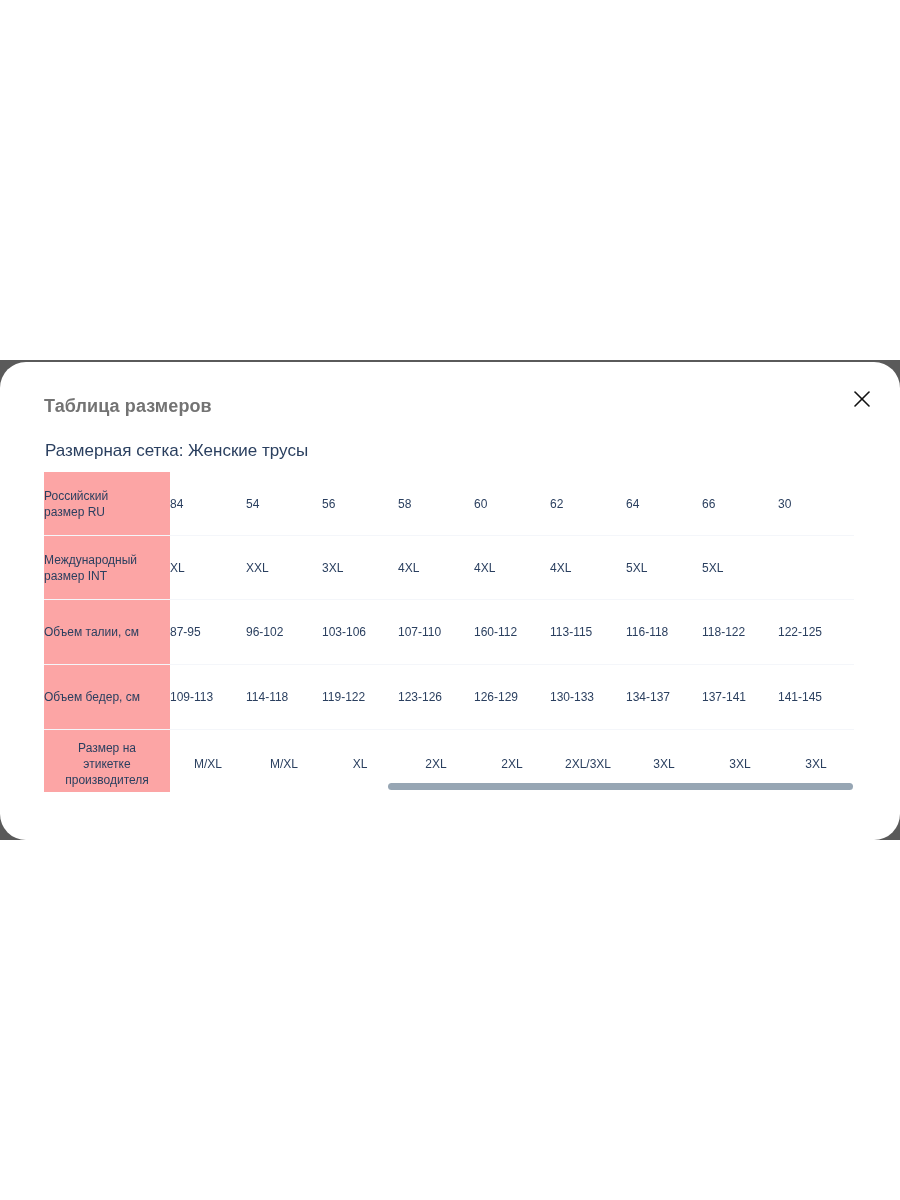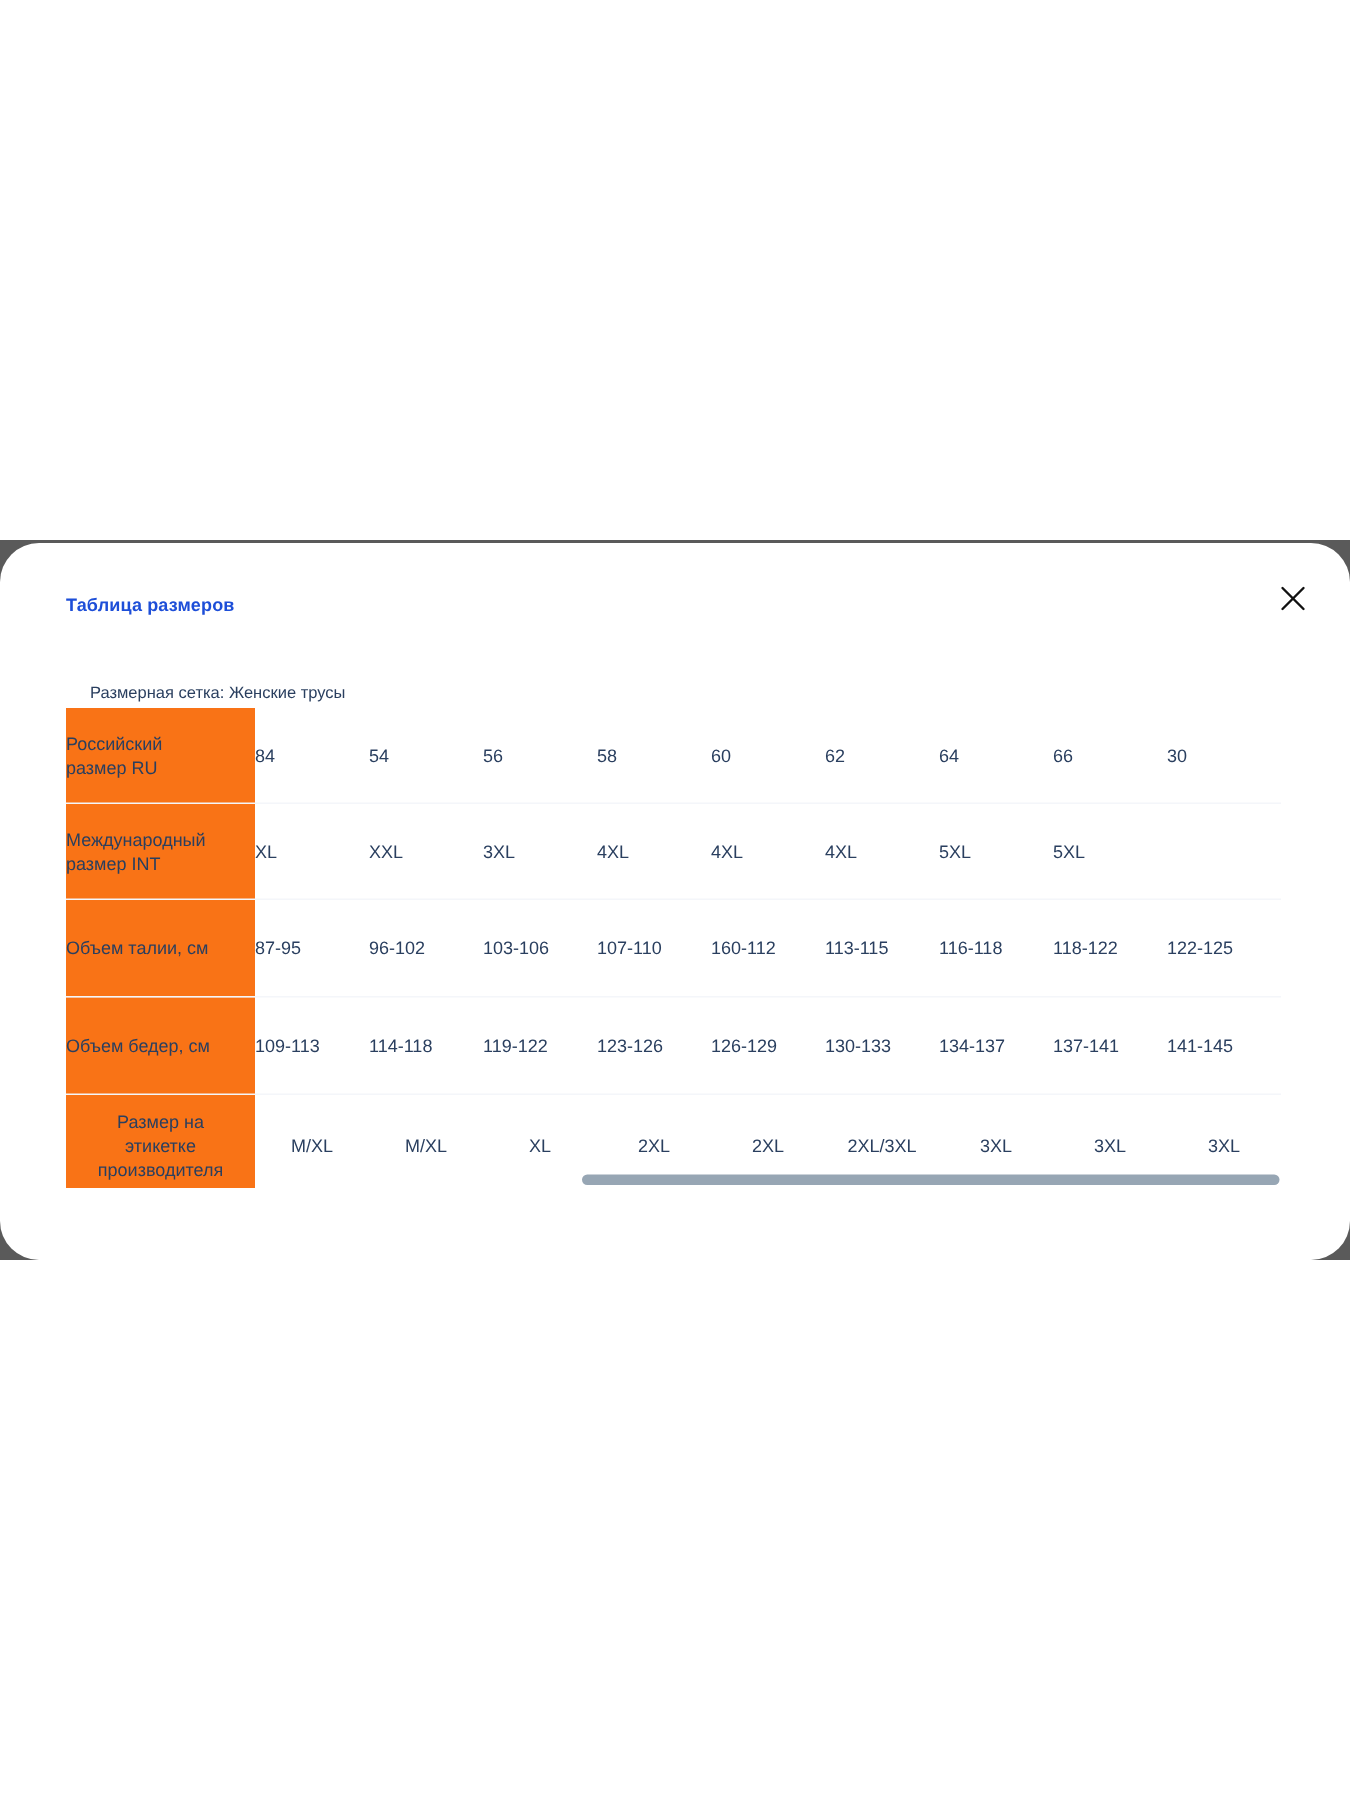--- a/index.html
+++ b/index.html
@@ -72,32 +72,32 @@
     padding: 0;
   }
   #close-button svg { display: block; }
 
   
   .sheet-title {
     position: absolute;
     left: 44px;
     top: 396px;
     margin: 0;
-    font-size: 12px;
+    font-size: 18px;
     font-weight: bold;
-    color: #1d4ed8;
+    color: #737373;
     letter-spacing: 0.1px;
     text-align: center;
   }
   .sheet-subtitle {
     position: absolute;
     left: 44px;
     top: 440px;
-    margin: 16px;
-    font-size: 11px;
+    margin: 1px;
+    font-size: 17px;
     font-weight: normal;
     color: #2a3f5f;
   }
 
   
   #table-viewport {
     position: absolute;
     left: 0;
     top: 470px;
     width: 900px;
@@ -116,21 +116,21 @@
     padding: 0;
     vertical-align: middle;
     border-bottom: 1px solid #f4f6fa;
     font-size: 12px;
     color: #2a3f5f;
   }
   table.size-table tr:last-child td { border-bottom: none; }
 
   td.row-label {
     width: 126px;
-    background: #f97316;
+    background: #fca5a5;
     padding: 0 10px 0 14px;
     font-size: 11.5px;
     line-height: 16px;
     color: #2f4a73;
   }
   td.data-cell {
     width: 76px;
     padding-left: 6px;
     font-size: 12px;
     color: #2b3a55;

